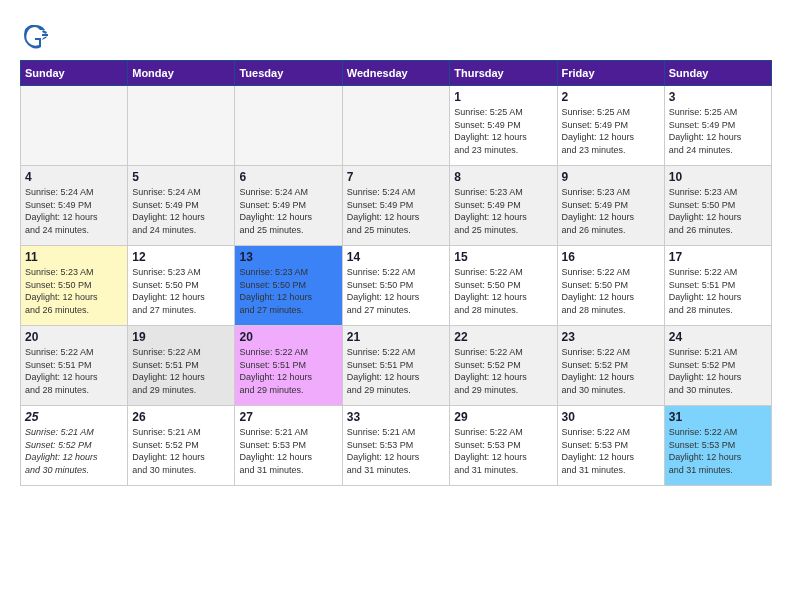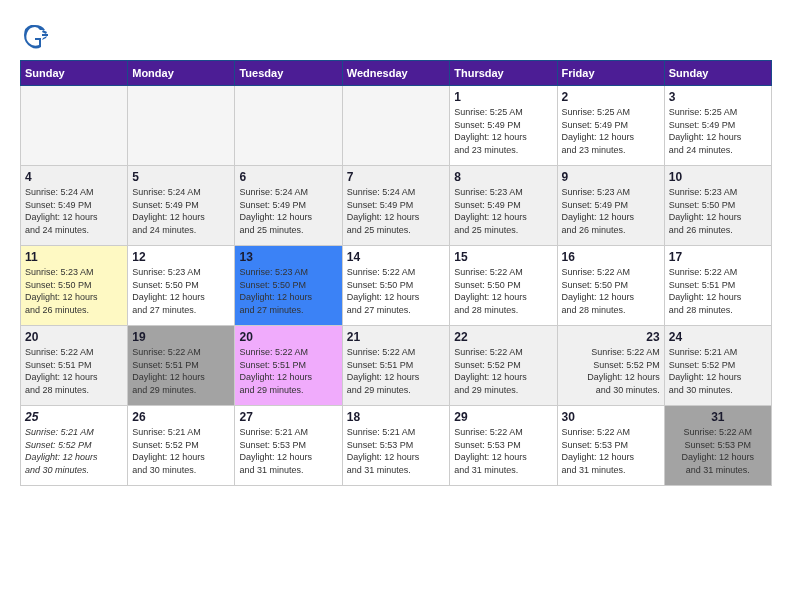--- a/index.html
+++ b/index.html
@@ -258,21 +258,21 @@
         </td>
       </tr>
       <tr>
         <td style="background: rgb(240, 240, 240);">
           <div class="day-num">20</div>
           <div class="day-info" style="white-space: pre-line;">Sunrise: 5:22 AM
 Sunset: 5:51 PM
 Daylight: 12 hours
 and 28 minutes.</div>
         </td>
-        <td style="background: #a3a3a3;">
+        <td style="background: #e5e5e5;">
           <div class="day-num">19</div>
           <div class="day-info" style="white-space: pre-line;">Sunrise: 5:22 AM
 Sunset: 5:51 PM
 Daylight: 12 hours
 and 29 minutes.</div>
         </td>
         <td style="background: #f0abfc;">
           <div class="day-num">20</div>
           <div class="day-info" style="white-space: pre-line;">Sunrise: 5:22 AM
 Sunset: 5:51 PM
@@ -286,21 +286,21 @@
 Daylight: 12 hours
 and 29 minutes.</div>
         </td>
         <td style="background: rgb(240, 240, 240);">
           <div class="day-num">22</div>
           <div class="day-info" style="white-space: pre-line;">Sunrise: 5:22 AM
 Sunset: 5:52 PM
 Daylight: 12 hours
 and 29 minutes.</div>
         </td>
-        <td style="background: rgb(240, 240, 240); text-align: right;">
+        <td style="background: rgb(240, 240, 240);">
           <div class="day-num">23</div>
           <div class="day-info" style="white-space: pre-line;">Sunrise: 5:22 AM
 Sunset: 5:52 PM
 Daylight: 12 hours
 and 30 minutes.</div>
         </td>
         <td style="background: rgb(240, 240, 240);">
           <div class="day-num">24</div>
           <div class="day-info" style="white-space: pre-line;">Sunrise: 5:21 AM
 Sunset: 5:52 PM
@@ -324,41 +324,41 @@
 and 30 minutes.</div>
         </td>
         <td style="background: rgb(255, 255, 255);">
           <div class="day-num">27</div>
           <div class="day-info" style="white-space: pre-line;">Sunrise: 5:21 AM
 Sunset: 5:53 PM
 Daylight: 12 hours
 and 31 minutes.</div>
         </td>
         <td style="background: rgb(255, 255, 255);">
-          <div class="day-num">18</div>
+          <div class="day-num">33</div>
           <div class="day-info" style="white-space: pre-line;">Sunrise: 5:21 AM
 Sunset: 5:53 PM
 Daylight: 12 hours
 and 31 minutes.</div>
         </td>
         <td style="background: rgb(255, 255, 255);">
           <div class="day-num">29</div>
           <div class="day-info" style="white-space: pre-line;">Sunrise: 5:22 AM
 Sunset: 5:53 PM
 Daylight: 12 hours
 and 31 minutes.</div>
         </td>
         <td style="background: rgb(255, 255, 255);">
           <div class="day-num">30</div>
           <div class="day-info" style="white-space: pre-line;">Sunrise: 5:22 AM
 Sunset: 5:53 PM
 Daylight: 12 hours
 and 31 minutes.</div>
         </td>
-        <td style="background: #a3a3a3; text-align: center;">
+        <td style="background: #7dd3fc;">
           <div class="day-num">31</div>
           <div class="day-info" style="white-space: pre-line;">Sunrise: 5:22 AM
 Sunset: 5:53 PM
 Daylight: 12 hours
 and 31 minutes.</div>
         </td>
       </tr>
     </tbody>
 </table>
 

